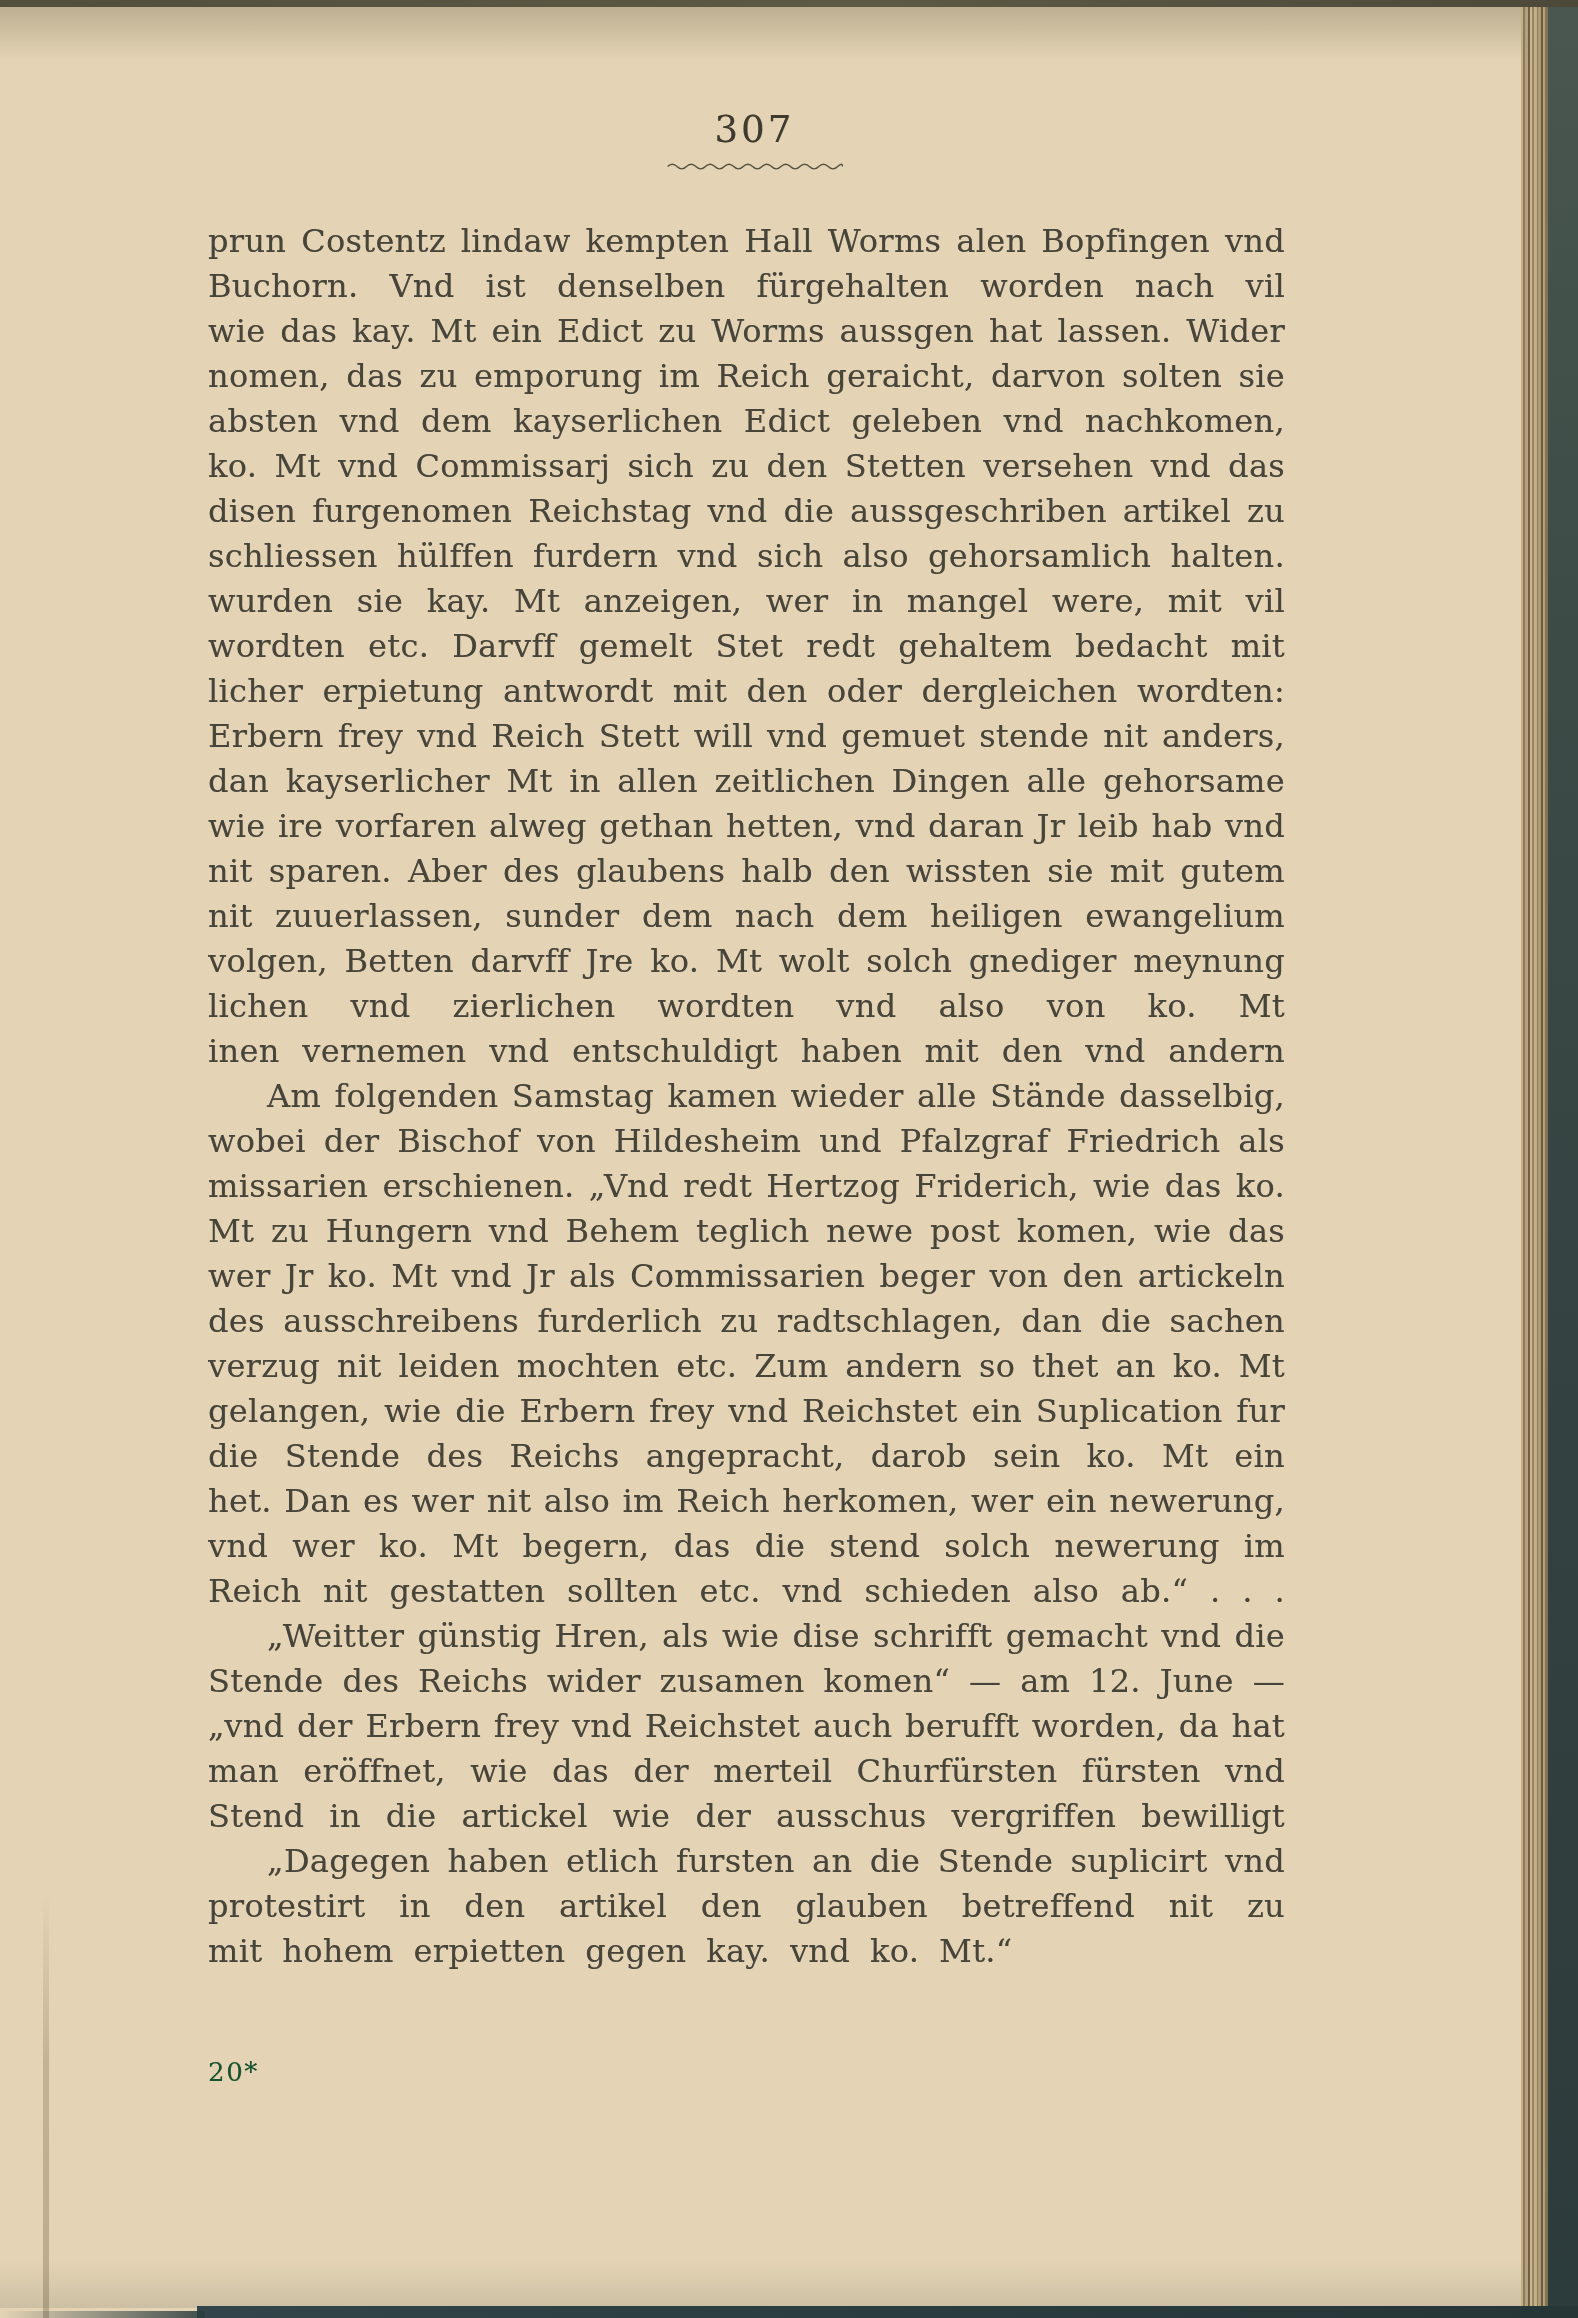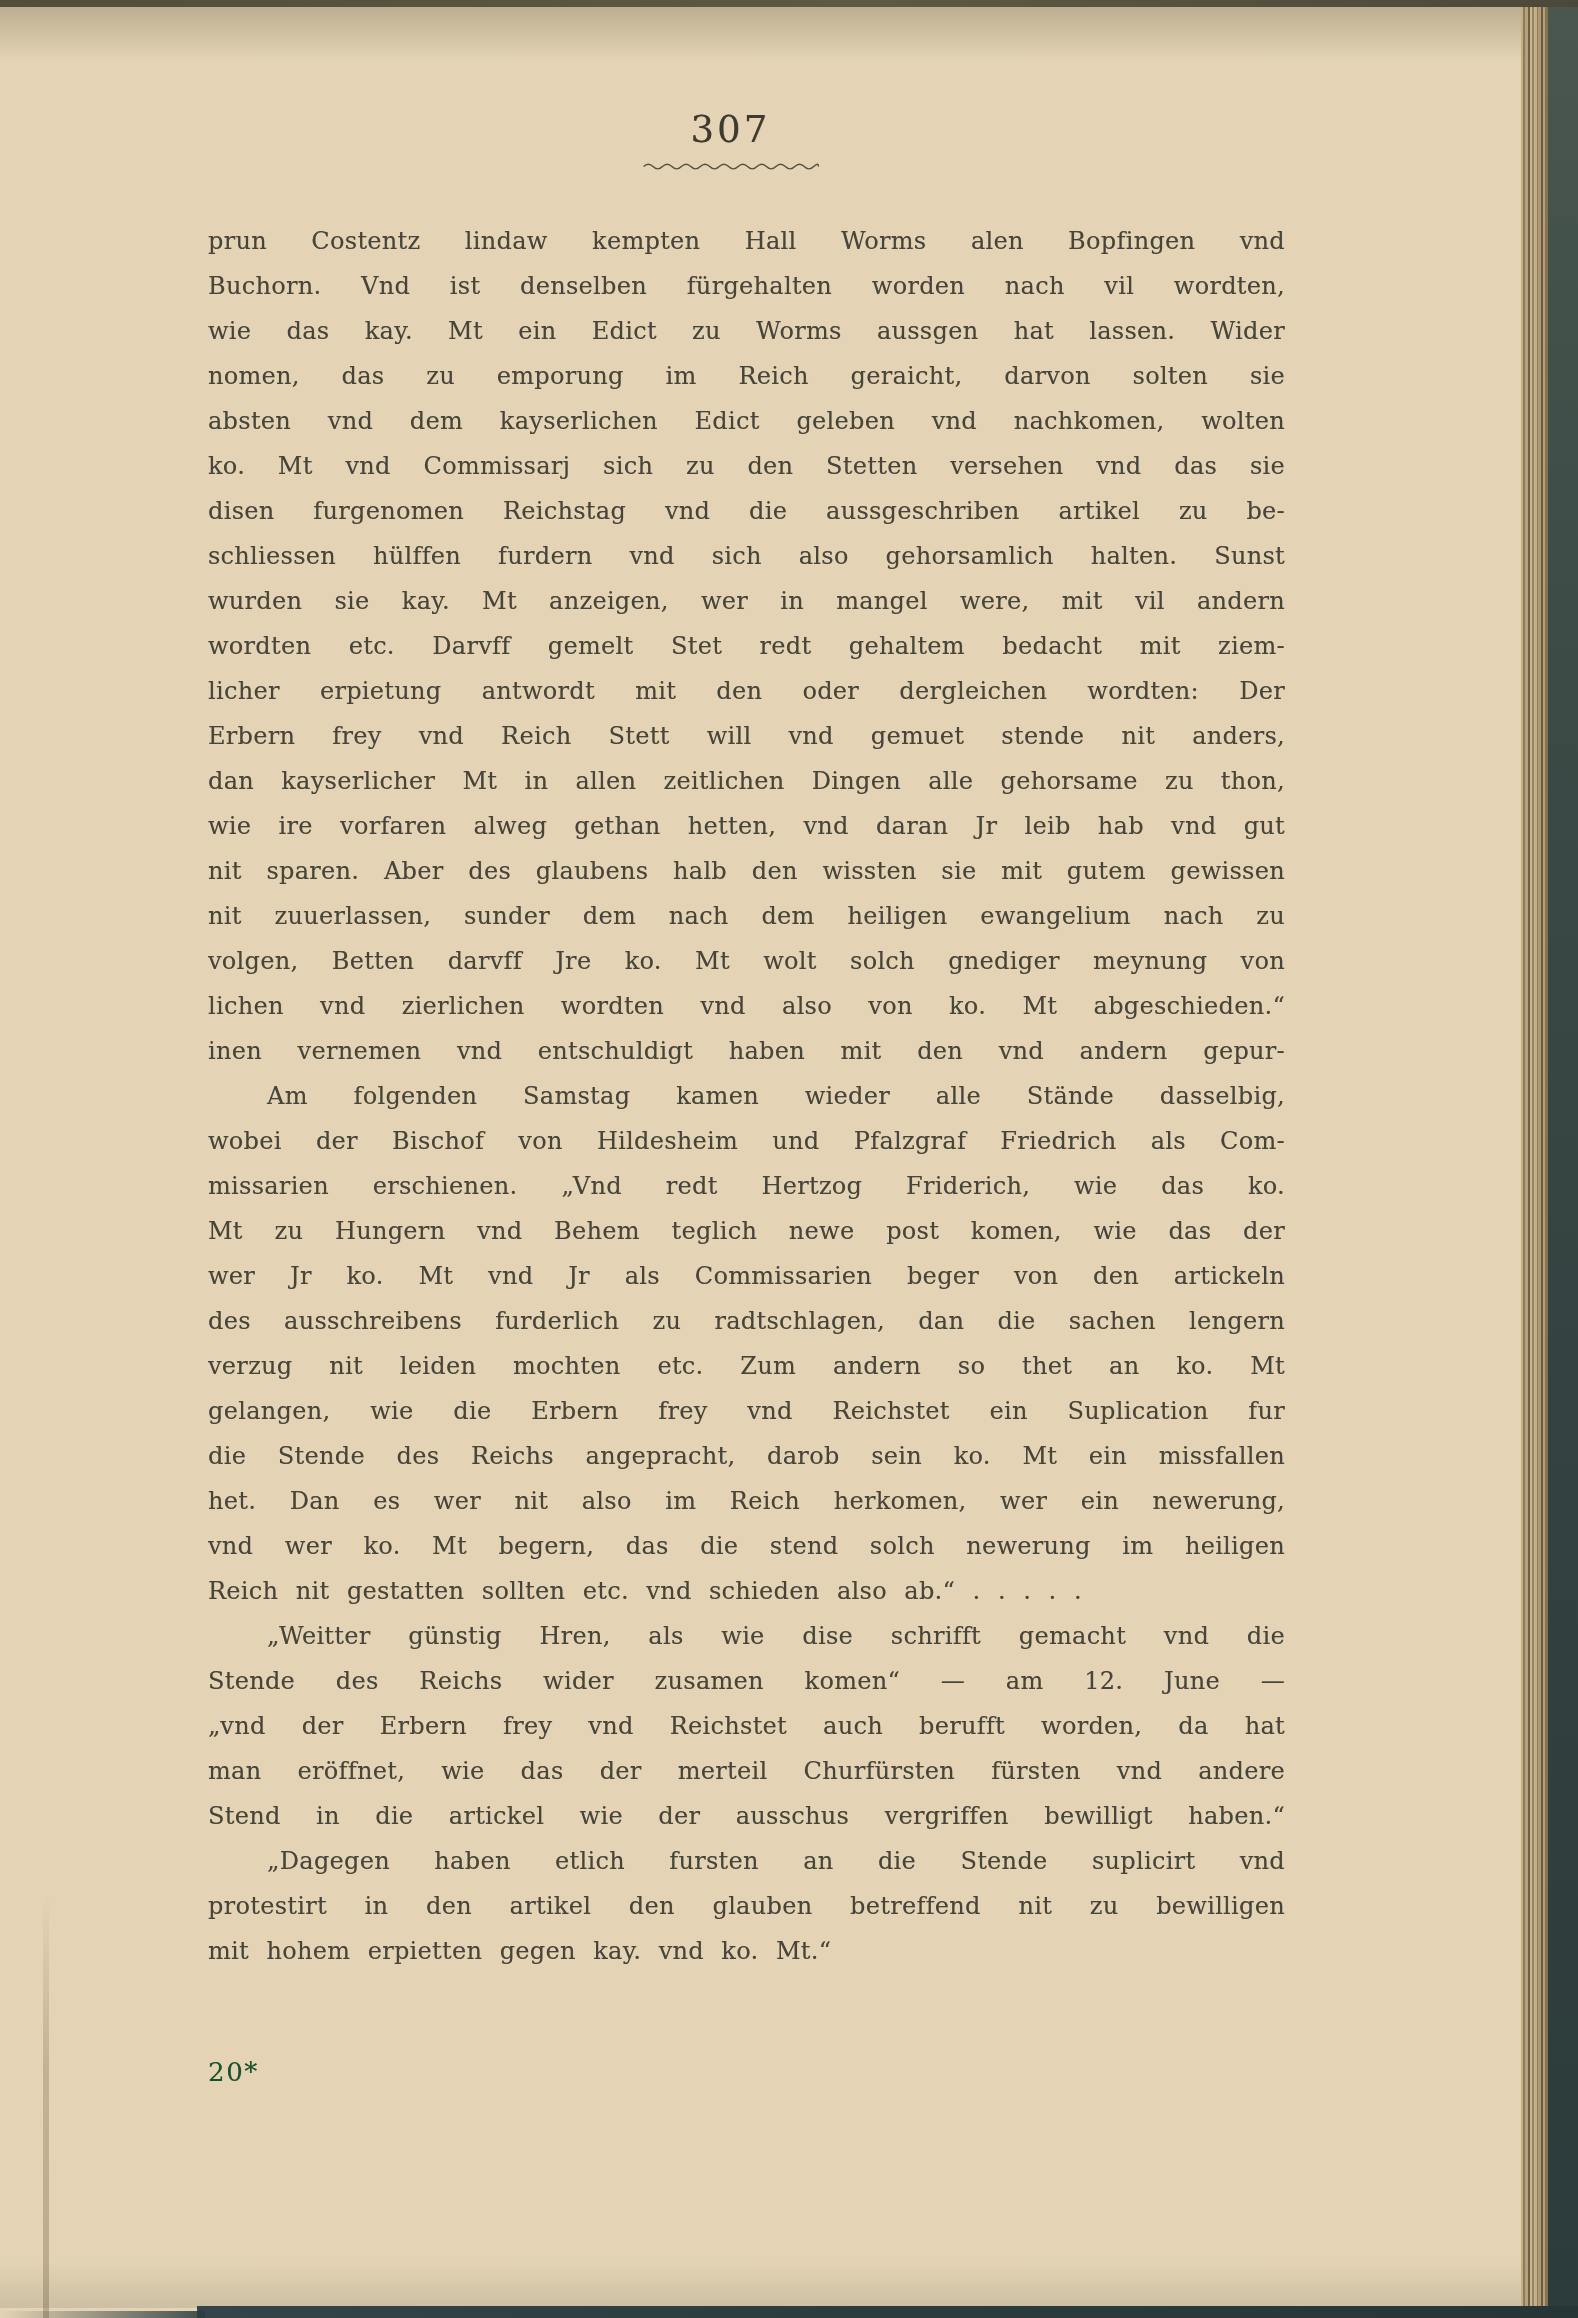--- a/index.html
+++ b/index.html
@@ -56,38 +56,38 @@
     position:absolute;left:197px;right:0;bottom:0;height:12.6px;
     background:linear-gradient(90deg,#33454a 0%,#2c3d3f 45%,#263637 100%);
   }
   .bottom-strip-fade{
     position:absolute;left:0px;bottom:0;width:205px;height:8px;
     background:linear-gradient(90deg, rgba(60,70,70,0) 0%, rgba(44,61,63,0.85) 95%);
   }
 
   
   .header{
-    position:absolute;left:192px;top:109px;width:1077px;
+    position:absolute;left:216px;top:109px;width:1077px;
     text-align:center;
   }
   .page-number{
     font-size:37px;line-height:41px;
     color:#3d3a2f;
     letter-spacing:3.2px;
     text-shadow:0.3px 0.3px 0.6px rgba(61,58,47,0.45);
   }
   .wavy{display:block;margin:11px auto 0 auto;}
 
   
   .textblock{
     position:absolute;left:208px;top:219px;width:1077px;
   }
   .line{
     margin:0;height:45px;line-height:45px;overflow:hidden;
-    font-size:24px;
+    font-size:32px;
     color:#47443a;
     letter-spacing:0.3px;
     word-spacing:2px;
     text-align:justify;
     text-align-last:justify;
     text-shadow:0.2px 0.2px 0.6px rgba(71,68,58,0.38);
   }
   .indent{padding-left:59px;}
   .para-end{text-align-last:left;word-spacing:9.5px;}
 

